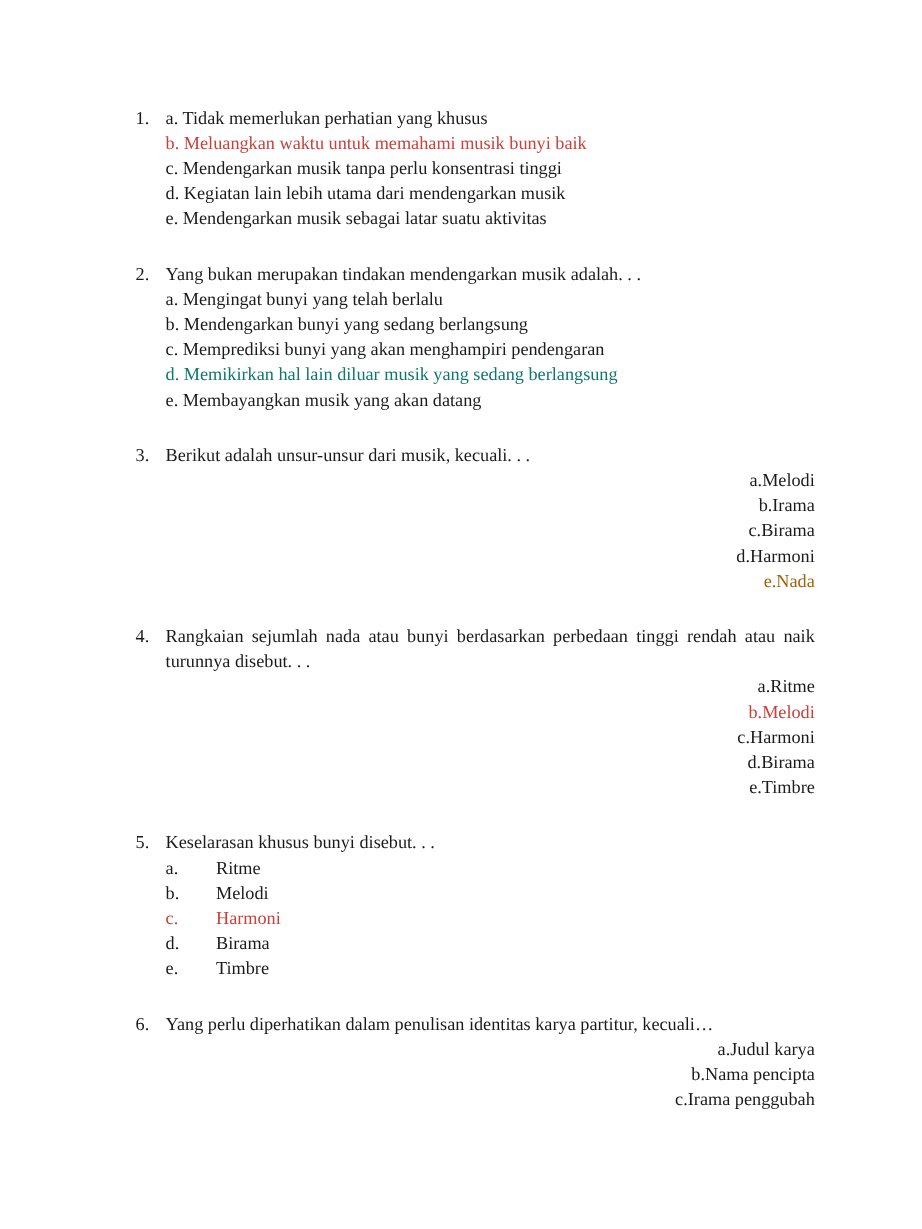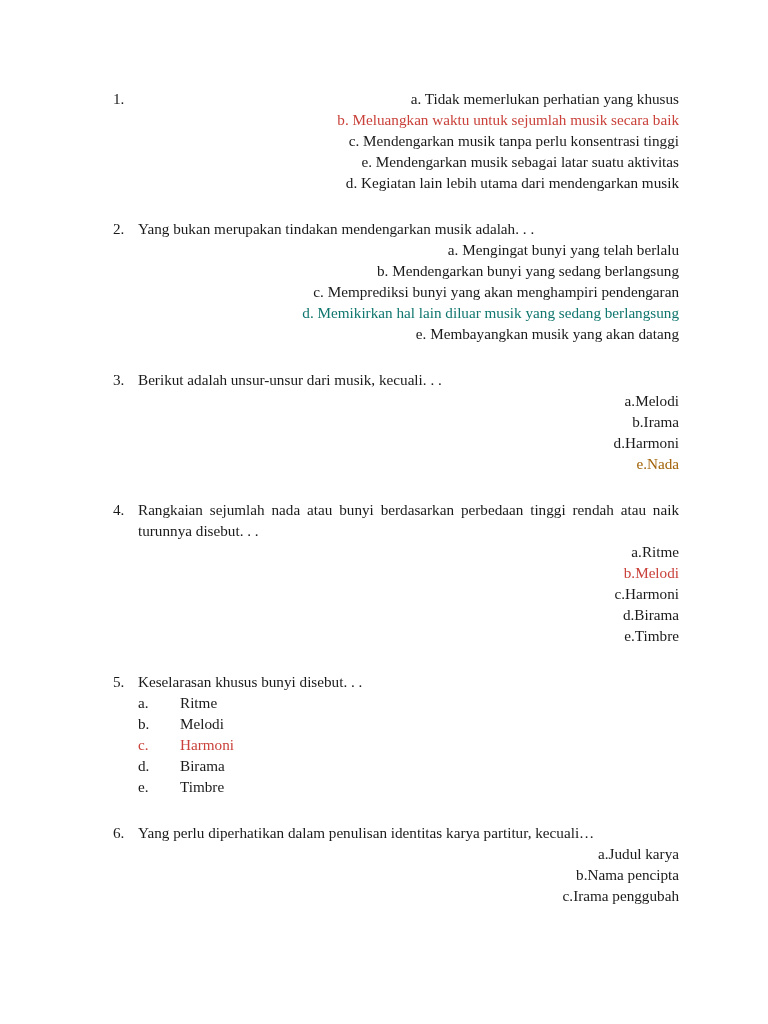--- a/index.html
+++ b/index.html
@@ -57,21 +57,20 @@
   }
   .option {
     position: relative;
     font-size: 15.2px;
     line-height: 21px;
     white-space: pre;
   }
   
   .option.tight {
     padding-left: 25px;
-    text-align: right;
   }
   
   .option.medium {
     padding-left: 25px;
     text-align: right;
   }
   .option.medium .ltr {
     display: inline-block;
     width: 22px;
   }
@@ -89,41 +88,42 @@
 </style>
 </head>
 <body style="background: rgb(255, 255, 255); color: rgb(26, 26, 26);">
 
 <div class="page">
   <div class="doc-body" id="doc-body">
       <div class="question-block">
         <div class="stem"><span class="num">1.</span></div>
         <ul class="options">
           <li class="option tight"><span class="ltr">a.</span> <span>Tidak memerlukan perhatian yang khusus</span></li>
-          <li class="option tight answer" style="color: rgb(201, 65, 58);"><span class="ltr">b.</span> <span>Meluangkan waktu untuk sejumlah musik secara baik</span></li>
+          <li class="option tight answer" style="color: rgb(201, 65, 58);"><span class="ltr">b.</span> <span>Meluangkan waktu untuk memahami musik bunyi baik</span></li>
           <li class="option tight"><span class="ltr">c.</span> <span>Mendengarkan musik tanpa perlu konsentrasi tinggi</span></li>
+          <li class="option tight"><span class="ltr">d.</span> <span>Kegiatan lain lebih utama dari mendengarkan musik</span></li>
           <li class="option tight"><span class="ltr">e.</span> <span>Mendengarkan musik sebagai latar suatu aktivitas</span></li>
-          <li class="option tight"><span class="ltr">d.</span> <span>Kegiatan lain lebih utama dari mendengarkan musik</span></li>
         </ul>
       </div>
       <div class="question-block">
         <div class="stem"><span class="num">2.</span><span>Yang bukan merupakan tindakan mendengarkan musik adalah. . .</span></div>
         <ul class="options">
           <li class="option tight"><span class="ltr">a.</span> <span>Mengingat bunyi yang telah berlalu</span></li>
           <li class="option tight"><span class="ltr">b.</span> <span>Mendengarkan bunyi yang sedang berlangsung</span></li>
           <li class="option tight"><span class="ltr">c.</span> <span>Memprediksi bunyi yang akan menghampiri pendengaran</span></li>
           <li class="option tight answer" style="color: #0f766e;"><span class="ltr">d.</span> <span>Memikirkan hal lain diluar musik yang sedang berlangsung</span></li>
           <li class="option tight"><span class="ltr">e.</span> <span>Membayangkan musik yang akan datang</span></li>
         </ul>
       </div>
       <div class="question-block">
         <div class="stem"><span class="num">3.</span><span>Berikut adalah unsur-unsur dari musik, kecuali. . .</span></div>
         <ul class="options">
           <li class="option medium"><span class="ltr">a.</span><span>Melodi</span></li>
           <li class="option medium"><span class="ltr">b.</span><span>Irama</span></li>
+          <li class="option medium"><span class="ltr">c.</span><span>Birama</span></li>
           <li class="option medium"><span class="ltr">d.</span><span>Harmoni</span></li>
           <li class="option medium answer" style="color: #a16207;"><span class="ltr">e.</span><span>Nada</span></li>
         </ul>
       </div>
       <div class="question-block">
         <div class="stem justified"><span class="num">4.</span><span>Rangkaian sejumlah nada atau bunyi berdasarkan perbedaan tinggi rendah atau naik turunnya disebut. . .</span></div>
         <ul class="options">
           <li class="option medium"><span class="ltr">a.</span><span>Ritme</span></li>
           <li class="option medium answer" style="color: rgb(201, 65, 58);"><span class="ltr">b.</span><span>Melodi</span></li>
           <li class="option medium"><span class="ltr">c.</span><span>Harmoni</span></li>

